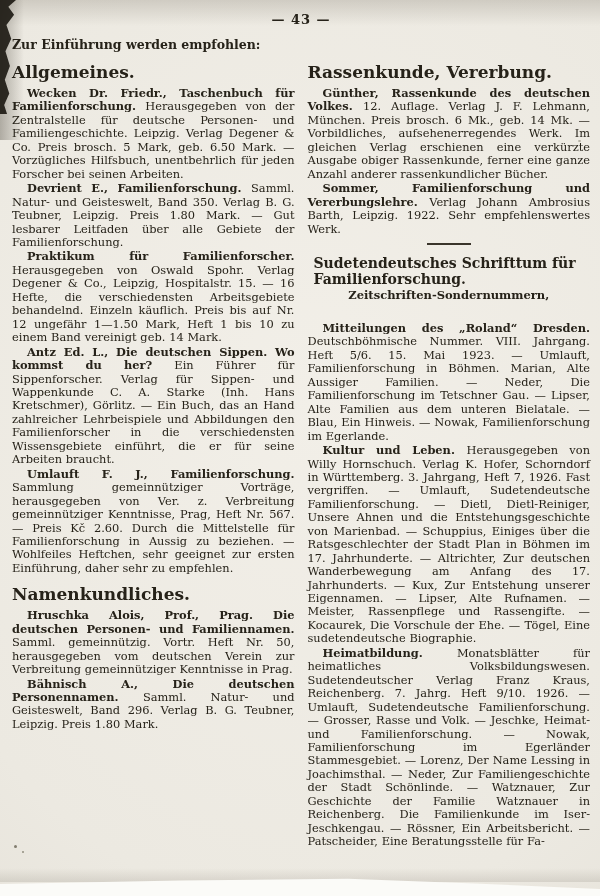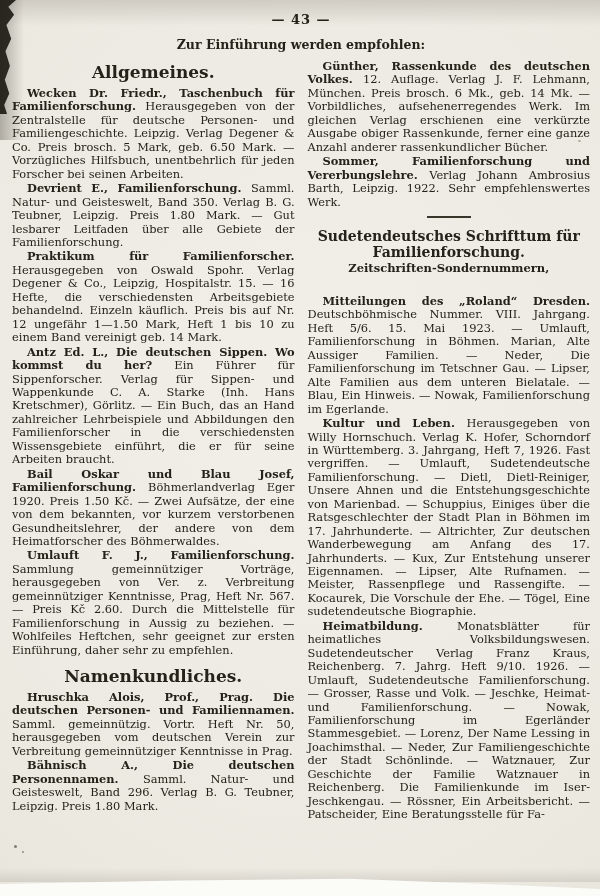--- a/index.html
+++ b/index.html
@@ -31,26 +31,26 @@
   }
   .bottom-shade{left:0;bottom:14px;right:0;height:14px;
     background:linear-gradient(180deg,rgba(120,113,100,0),rgba(120,113,100,.18));}
   .speck1{left:14px;top:845px;width:3px;height:3px;border-radius:50%;background:#55503f;opacity:.7;}
   .speck2{left:22px;top:851px;width:2px;height:2px;border-radius:50%;background:#55503f;opacity:.6;}
   .speck3{left:578px;top:140px;width:3px;height:2px;border-radius:50%;background:#7a745f;opacity:.5;}
 
   .inner{position:relative;padding:10px 10px 0 12px;}
   .pagenum{text-align:center;font-weight:700;font-size:13px;letter-spacing:1px;margin:2px 0 10px;}
   .title{text-align:center;font-weight:700;font-size:26px;margin:6px 0 10px;letter-spacing:.5px;}
-  .subtitle{text-align:center;font-weight:700;font-size:12.5px;margin:0 0 8px;}
+  .subtitle{text-align:left;font-weight:700;font-size:12.5px;margin:0 0 8px;}
 
   .cols{display:flex;gap:13px;align-items:flex-start;}
   .col{width:287px;}
 
-  .sec-head{text-align:center;font-weight:700;font-size:17px;margin:2px 0 5px;}
+  .sec-head{font-weight:700;font-size:17px;margin:2px 0 5px;}
   .sec-head.big{font-size:14px;line-height:1.15;margin:10px 6px 2px;}
   .sub-head{text-align:center;font-weight:700;font-size:11.5px;line-height:1.2;margin:0 4px 19px;}
   .sub-head .l1{display:block;}
 
   .entry{
     font-size:11.4px;line-height:13.45px;text-align:justify;
     margin:0 0 1px;text-indent:15px;
     hyphens:auto;-webkit-hyphens:auto;word-spacing:.2px;
   }
   .entry b{font-weight:700;}
@@ -76,30 +76,30 @@
 
     <div class="cols">
 
       <div class="col">
         <div class="sec-head">Allgemeines.</div>
 
         <p class="entry"><b>Wecken Dr. Friedr., Taschenbuch für Familienforschung. </b><span>Herausgegeben von der Zentralstelle für deutsche Personen- und Familiengeschichte. Leipzig. Verlag Degener &amp; Co. Preis brosch. 5 Mark, geb. 6.50 Mark. — Vorzügliches Hilfsbuch, unentbehrlich für jeden Forscher bei seinen Arbeiten.</span></p>
         <p class="entry"><b>Devrient E., Familienforschung. </b><span>Samml. Natur- und Geisteswelt, Band 350. Verlag B. G. Teubner, Leipzig. Preis 1.80 Mark. — Gut lesbarer Leitfaden über alle Gebiete der Familienforschung.</span></p>
         <p class="entry"><b>Praktikum für Familienforscher. </b><span>Herausgegeben von Oswald Spohr. Verlag Degener &amp; Co., Leipzig, Hospitalstr. 15. — 16 Hefte, die verschiedensten Arbeitsgebiete behandelnd. Einzeln käuflich. Preis bis auf Nr. 12 ungefähr 1—1.50 Mark, Heft 1 bis 10 zu einem Band vereinigt geb. 14 Mark.</span></p>
         <p class="entry"><b>Antz Ed. L., Die deutschen Sippen. Wo kommst du her? </b><span>Ein Führer für Sippenforscher. Verlag für Sippen- und Wappenkunde C. A. Starke (Inh. Hans Kretschmer), Görlitz. — Ein Buch, das an Hand zahlreicher Lehrbeispiele und Abbildungen den Familienforscher in die verschiedensten Wissensgebiete einführt, die er für seine Arbeiten braucht.</span></p>
-        <p class="entry"><b>Bail Oskar und Blau Josef, Familienforschung. </b><span>Böhmerlandverlag Eger 1920. Preis 1.50 Kč. — Zwei Aufsätze, der eine von dem bekannten, vor kurzem verstorbenen Gesundheitslehrer, der andere von dem Heimatforscher des Böhmerwaldes.</span></p>
         <p class="entry"><b>Umlauft F. J., Familienforschung. </b><span>Sammlung gemeinnütziger Vorträge, herausgegeben von Ver. z. Verbreitung gemeinnütziger Kenntnisse, Prag, Heft Nr. 567. — Preis Kč 2.60. Durch die Mittelstelle für Familienforschung in Aussig zu beziehen. — Wohlfeiles Heftchen, sehr geeignet zur ersten Einführung, daher sehr zu empfehlen.</span></p>
 
         <div class="sec-head" style="margin-top:9px;">Namenkundliches.</div>
 
         <p class="entry"><b>Hruschka Alois, Prof., Prag. Die deutschen Personen- und Familiennamen. </b><span>Samml. gemeinnützig. Vortr. Heft Nr. 50, herausgegeben vom deutschen Verein zur Verbreitung gemeinnütziger Kenntnisse in Prag.</span></p>
         <p class="entry"><b>Bähnisch A., Die deutschen Personennamen. </b><span>Samml. Natur- und Geisteswelt, Band 296. Verlag B. G. Teubner, Leipzig. Preis 1.80 Mark.</span></p>
       </div>
 
       <div class="col">
+        <div class="sec-head">Rassenkunde, Vererbung.</div>
 
         <p class="entry"><b>Günther, Rassenkunde des deutschen Volkes. </b><span>12. Auflage. Verlag J. F. Lehmann, München. Preis brosch. 6 Mk., geb. 14 Mk. — Vorbildliches, aufsehenerregendes Werk. Im gleichen Verlag erschienen eine verkürzte Ausgabe obiger Rassenkunde, ferner eine ganze Anzahl anderer rassenkundlicher Bücher.</span></p>
         <p class="entry"><b>Sommer, Familienforschung und Vererbungslehre. </b><span>Verlag Johann Ambrosius Barth, Leipzig. 1922. Sehr empfehlenswertes Werk.</span></p>
 
         <div class="divider"></div>
 
         <div class="sec-head big">Sudetendeutsches Schrifttum für Familienforschung.</div>
         <div class="sub-head">
           <span class="l1">Zeitschriften-Sondernummern,</span>
         </div>

